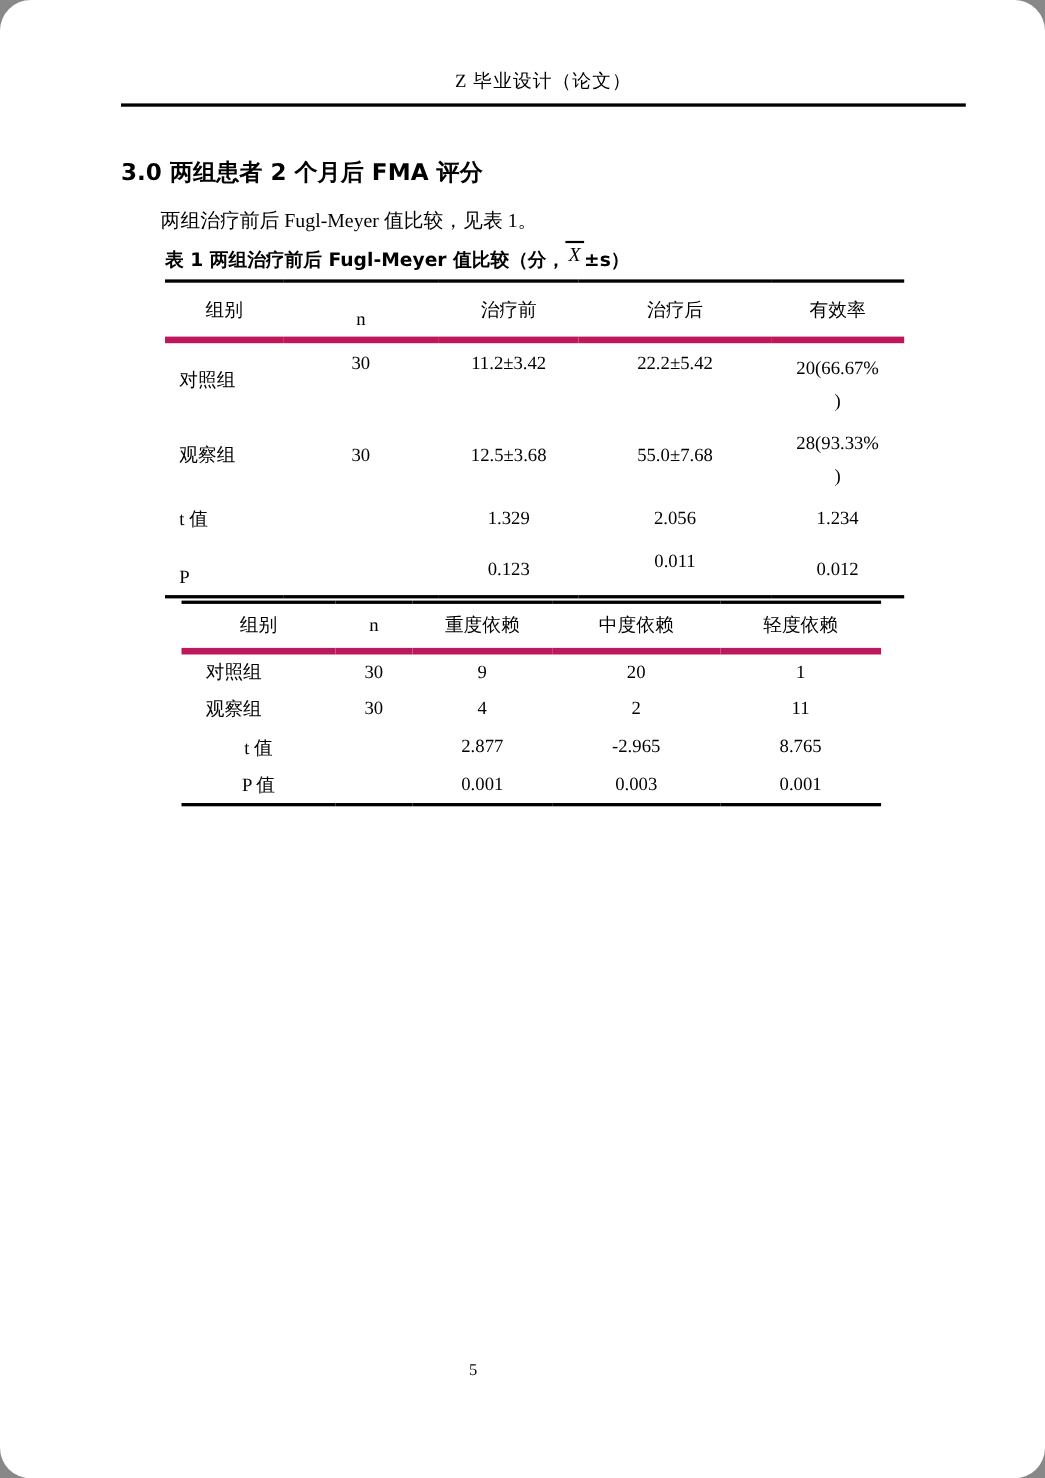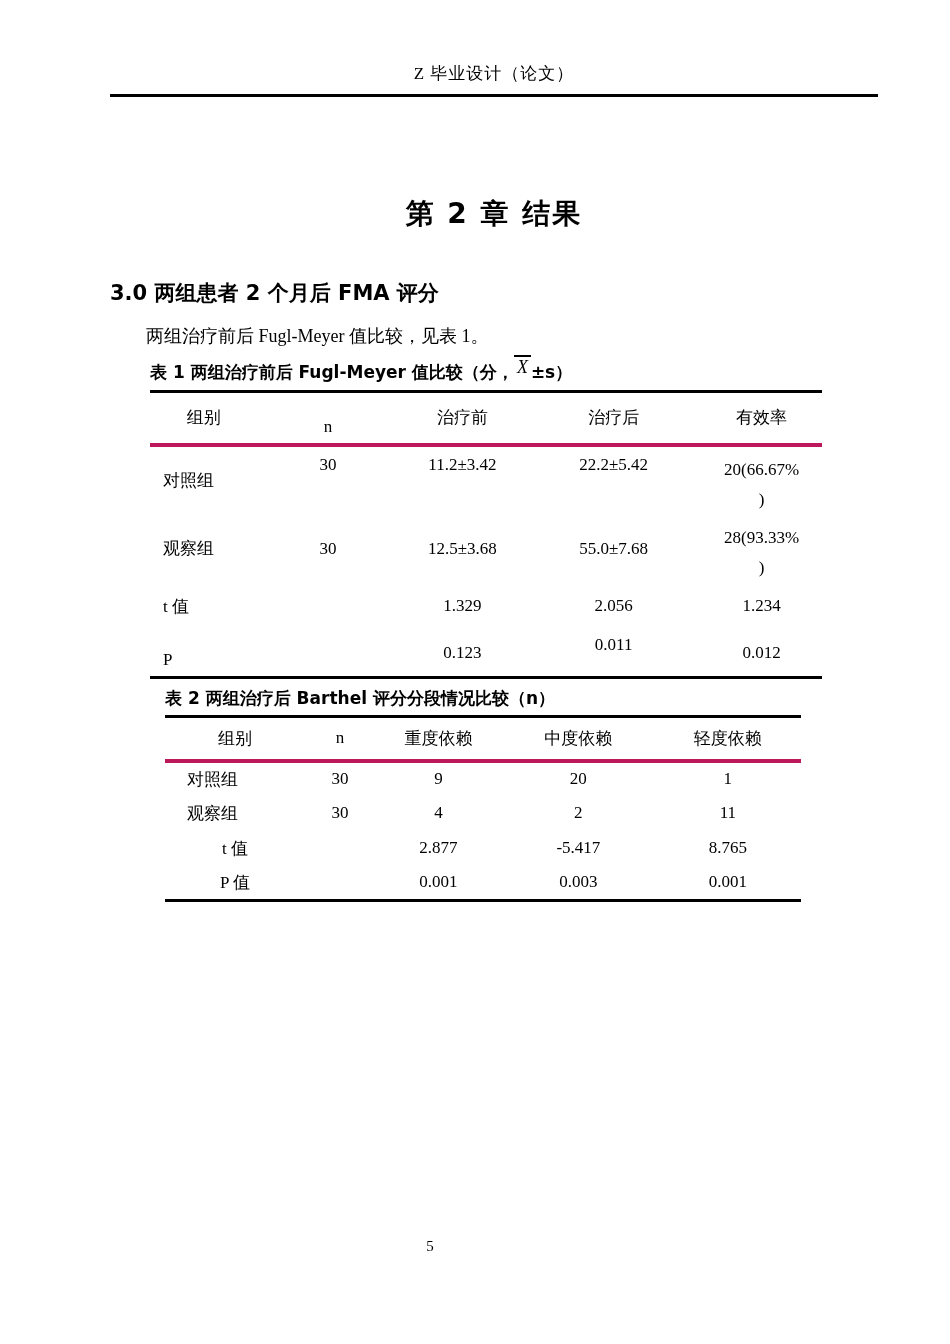--- a/index.html
+++ b/index.html
@@ -5,20 +5,21 @@
   * { margin: 0; padding: 0; box-sizing: border-box; }
   html, body { background: #888; }
   .page {
     width: 950px; height: 1344px;
     background: #ffffff;
     color: #000000;
     font-family: "Liberation Serif", serif;
     padding: 62px 72px 16px 110px;
     position: relative;
     margin: 0 auto;
+    border-radius: 28px;
   }
   .doc-header-text {
     text-align: center;
     font-size: 17px;
     height: 22px;
     letter-spacing: 1px;
   }
   .doc-header-rule {
     margin-top: 10px;
     border-top: 3px solid #000;
@@ -69,21 +70,21 @@
     font-size: 17px;
     border-top: 3px solid #000;
     border-bottom: 3px solid #000;
   }
   table th, table td {
     font-weight: normal;
     text-align: center;
     vertical-align: middle;
     overflow: hidden;
   }
-  thead tr { border-bottom: 4px solid #be185d; }
+  thead tr { border-bottom: 6px solid #be185d; }
   
   .t1 { width: 672px; margin-left: 40px; margin-top: 4px; }
   .t1 col:nth-child(1) { width: 16%; }
   .t1 col:nth-child(2) { width: 21%; }
   .t1 col:nth-child(3) { width: 19%; }
   .t1 col:nth-child(4) { width: 26%; }
   .t1 col:nth-child(5) { width: 18%; }
   .t1 thead tr { height: 53px; }
   .t1 tbody tr:nth-child(1) { height: 64px; }
   .t1 tbody tr:nth-child(2) { height: 66px; }
@@ -127,21 +128,20 @@
 </head>
 <body>
 
 <div class="page">
 
   <div class="doc-header">
     <div class="doc-header-text">Z 毕业设计（论文）</div>
     <div class="doc-header-rule"></div>
   </div>
 
-  <div class="chapter-title">第 2 章 结果</div>
 
   <div class="section-heading">3.0 两组患者 2 个月后 FMA 评分</div>
   <p class="body-para">两组治疗前后 Fugl-Meyer 值比较，见表 1。</p>
 
   <div class="table-caption" style="width:672px;margin-left:40px;">
     <span>表 1 两组治疗前后 Fugl-Meyer 值比较（分，</span><span class="xbar">X</span><span>±s）</span>
   </div>
 
   <table class="t1">
     <colgroup>
@@ -192,21 +192,20 @@
         <td class="c-label sink">P</td>
         <td></td>
         <td>0.123</td>
         <td class="raise">0.011</td>
         <td>0.012</td>
       </tr>
     </tbody>
   </table>
 
 
-  <div class="table-caption" style="width:636px;margin-left:55px;margin-top:8px;">表 2 两组治疗后 Barthel 评分分段情况比较（n）</div>
 
   <table class="t2">
     <colgroup>
         <col>
         <col>
         <col>
         <col>
         <col>
       </colgroup>
     <thead>
@@ -230,21 +229,21 @@
         <td class="c-label">观察组</td>
         <td>30</td>
         <td>4</td>
         <td>2</td>
         <td>11</td>
       </tr>
       <tr>
         <td class="c-label centered">t 值</td>
         <td></td>
         <td>2.877</td>
-        <td>-5.417</td>
+        <td>-2.965</td>
         <td>8.765</td>
       </tr>
       <tr>
         <td class="c-label centered">P 值</td>
         <td></td>
         <td>0.001</td>
         <td>0.003</td>
         <td>0.001</td>
       </tr>
     </tbody>

